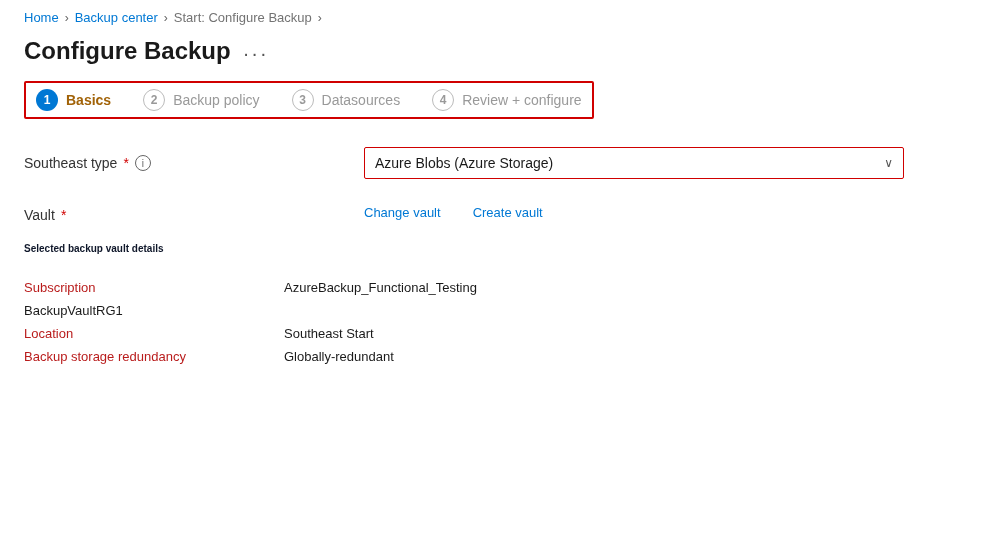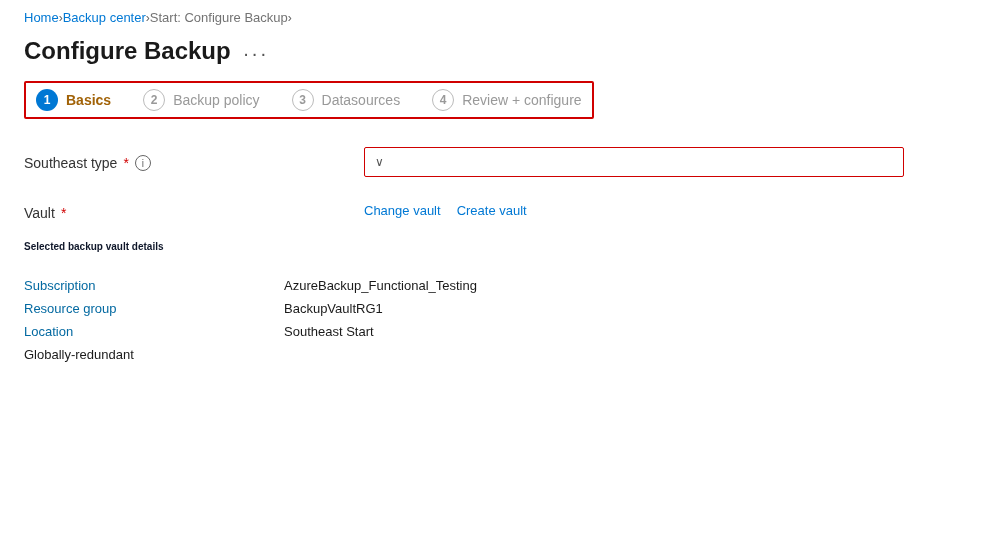--- a/index.html
+++ b/index.html
@@ -7,20 +7,21 @@
       font-family: 'Segoe UI', Arial, sans-serif;
       font-size: 14px;
       color: #333;
       background: #fff;
       padding: 0;
     }
 
     .breadcrumb {
       display: flex;
       align-items: center;
+      gap: 6px;
       padding: 10px 19px 8px 24px;
       font-size: 13px;
       color: #0078d4;
     }
     .breadcrumb-item {
       color: #0078d4;
       cursor: pointer;
       text-decoration: none;
     }
     .breadcrumb-separator {
@@ -157,21 +158,21 @@
       color: #555;
       font-size: 12px;
     }
     .dropdown-check {
       color: #333;
       font-size: 14px;
     }
 
     .vault-links {
       display: flex;
-      gap: 16px;
+      gap: 32px;
       margin-top: 6px;
     }
     .vault-link {
       color: #0078d4;
       cursor: pointer;
       font-size: 13px;
       text-decoration: none;
     }
 
     .vault-details-section {
@@ -183,21 +184,21 @@
       font-weight: 700;
       color: #0f172a;
       margin-bottom: 26px;
     }
     .detail-row {
       display: flex;
       margin-bottom: 8px;
     }
     .detail-label {
       width: 260px;
-      color: #0369a1;
+      color: #b91c1c;
       font-size: 13px;
       flex-shrink: 0;
     }
     .detail-value {
       color: #1a1a1a;
       font-size: 13px;
     }
   </style>
 </head>
 <body>
@@ -240,20 +241,21 @@
 <div class="form-section">
 
   <div class="form-row">
     <div class="form-label">
       <span>Southeast type</span>
       <span class="required-star">*</span>
       <span class="info-icon">i</span>
     </div>
     <div class="form-control-wrapper">
       <div class="dropdown">
+        <span>Azure Blobs (Azure Storage)</span>
         <span class="dropdown-chevron">∨</span>
       </div>
     </div>
   </div>
 
   <div class="form-row">
     <div class="form-label">
       <span>Vault</span>
       <span class="required-star">*</span>
     </div>
@@ -268,23 +270,23 @@
 </div>
 
 <div class="vault-details-section">
   <div class="vault-details-title">Selected backup vault details</div>
 
   <div class="detail-row">
     <span class="detail-label">Subscription</span>
     <span class="detail-value">AzureBackup_Functional_Testing</span>
   </div>
   <div class="detail-row">
-    <span class="detail-label">Resource group</span>
     <span class="detail-value">BackupVaultRG1</span>
   </div>
   <div class="detail-row">
     <span class="detail-label">Location</span>
     <span class="detail-value">Southeast Start</span>
   </div>
   <div class="detail-row">
+    <span class="detail-label">Backup storage redundancy</span>
     <span class="detail-value">Globally-redundant</span>
   </div>
 </div>
 
 </body></html>

